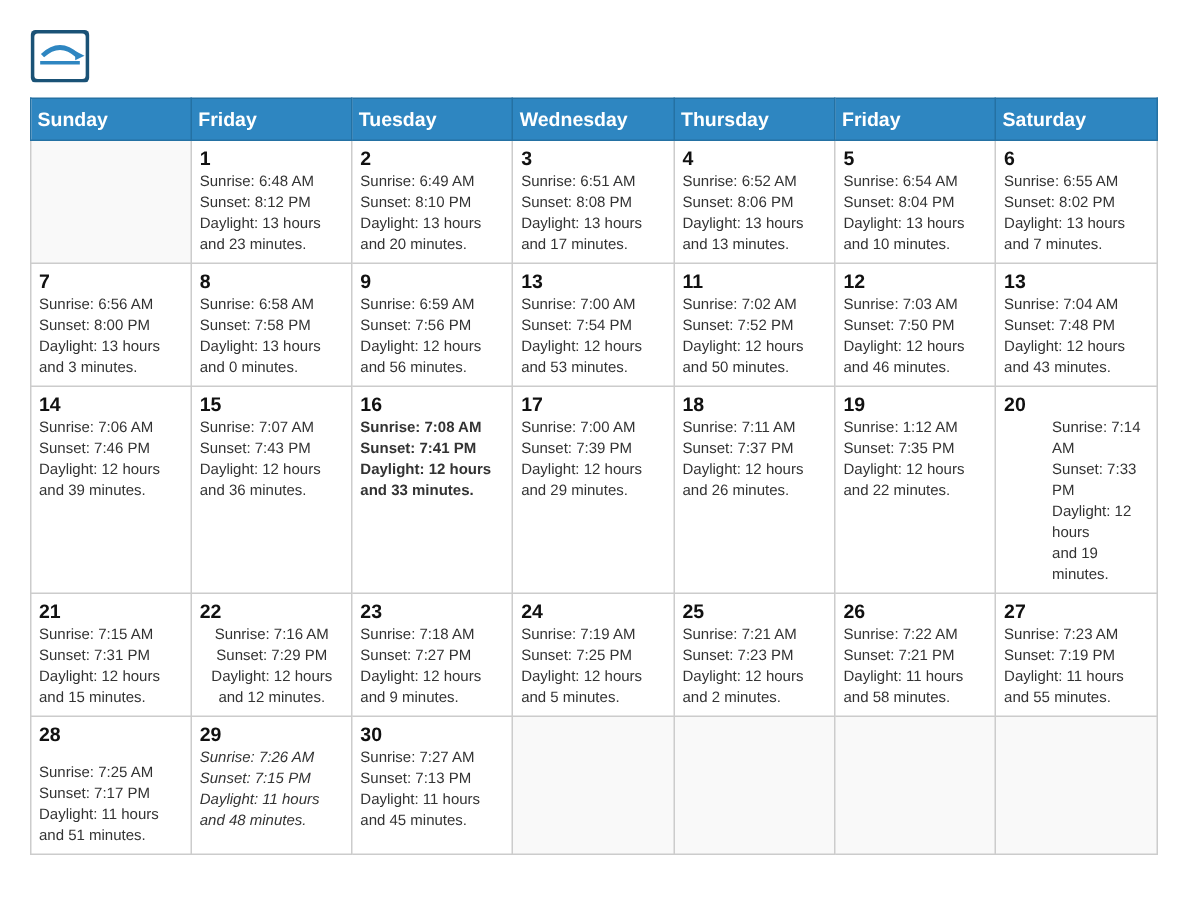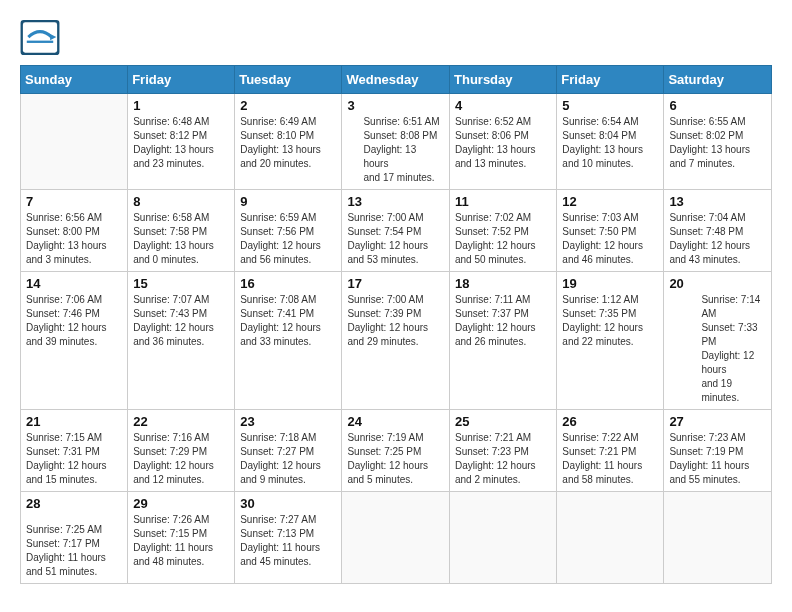--- a/index.html
+++ b/index.html
@@ -134,21 +134,21 @@
         </td>
         <td>
           <span class="day-number">2</span>
           <div class="day-info" style="white-space: pre-line;">Sunrise: 6:49 AM
 Sunset: 8:10 PM
 Daylight: 13 hours
 and 20 minutes.</div>
         </td>
         <td>
           <span class="day-number">3</span>
-          <div class="day-info" style="white-space: pre-line; margin-left: 16px;">Sunrise: 6:51 AM
+          <div class="day-info" style="white-space: pre-line;">Sunrise: 6:51 AM
 Sunset: 8:08 PM
 Daylight: 13 hours
 and 17 minutes.</div>
         </td>
         <td>
           <span class="day-number">4</span>
           <div class="day-info" style="white-space: pre-line;">Sunrise: 6:52 AM
 Sunset: 8:06 PM
 Daylight: 13 hours
 and 13 minutes.</div>
@@ -229,21 +229,21 @@
         </td>
         <td>
           <span class="day-number">15</span>
           <div class="day-info" style="white-space: pre-line;">Sunrise: 7:07 AM
 Sunset: 7:43 PM
 Daylight: 12 hours
 and 36 minutes.</div>
         </td>
         <td>
           <span class="day-number">16</span>
-          <div class="day-info" style="white-space: pre-line;">Sunrise: 7:08 AM
+          <div class="day-info" style="white-space: pre-line; font-weight: bold;">Sunrise: 7:08 AM
 Sunset: 7:41 PM
 Daylight: 12 hours
 and 33 minutes.</div>
         </td>
         <td>
           <span class="day-number">17</span>
           <div class="day-info" style="white-space: pre-line;">Sunrise: 7:00 AM
 Sunset: 7:39 PM
 Daylight: 12 hours
 and 29 minutes.</div>
@@ -273,21 +273,21 @@
       <tr>
         <td>
           <span class="day-number">21</span>
           <div class="day-info" style="white-space: pre-line;">Sunrise: 7:15 AM
 Sunset: 7:31 PM
 Daylight: 12 hours
 and 15 minutes.</div>
         </td>
         <td>
           <span class="day-number">22</span>
-          <div class="day-info" style="white-space: pre-line;">Sunrise: 7:16 AM
+          <div class="day-info" style="white-space: pre-line; text-align: center;">Sunrise: 7:16 AM
 Sunset: 7:29 PM
 Daylight: 12 hours
 and 12 minutes.</div>
         </td>
         <td>
           <span class="day-number">23</span>
           <div class="day-info" style="white-space: pre-line;">Sunrise: 7:18 AM
 Sunset: 7:27 PM
 Daylight: 12 hours
 and 9 minutes.</div>
@@ -324,21 +324,21 @@
       <tr>
         <td>
           <span class="day-number">28</span>
           <div class="day-info" style="white-space: pre-line; margin-top: 12px;">Sunrise: 7:25 AM
 Sunset: 7:17 PM
 Daylight: 11 hours
 and 51 minutes.</div>
         </td>
         <td>
           <span class="day-number">29</span>
-          <div class="day-info" style="white-space: pre-line;">Sunrise: 7:26 AM
+          <div class="day-info" style="white-space: pre-line; font-style: italic;">Sunrise: 7:26 AM
 Sunset: 7:15 PM
 Daylight: 11 hours
 and 48 minutes.</div>
         </td>
         <td>
           <span class="day-number">30</span>
           <div class="day-info" style="white-space: pre-line;">Sunrise: 7:27 AM
 Sunset: 7:13 PM
 Daylight: 11 hours
 and 45 minutes.</div>

